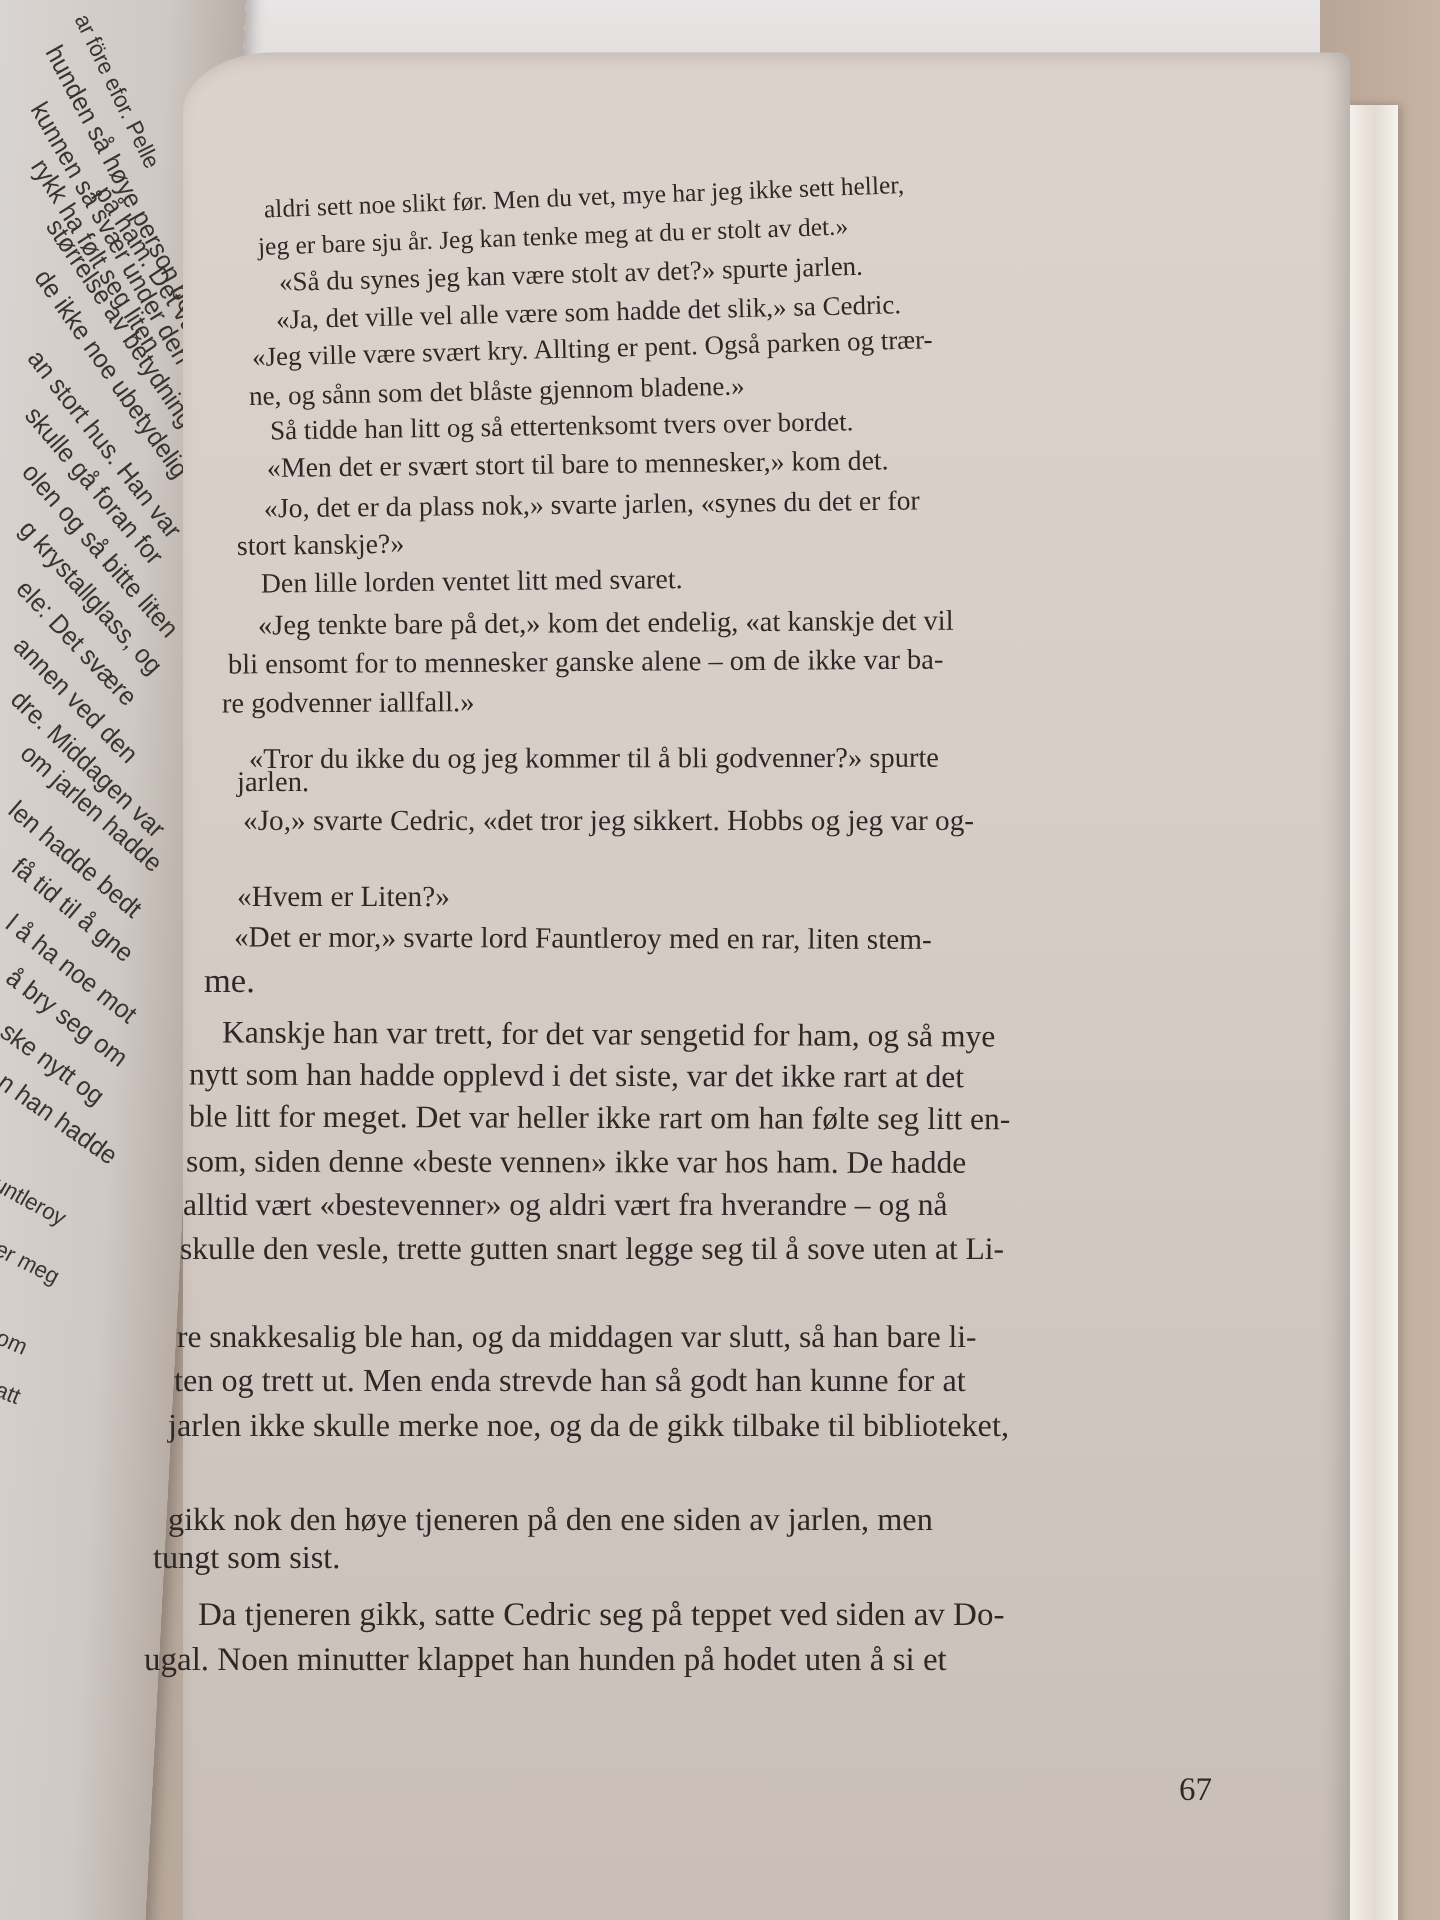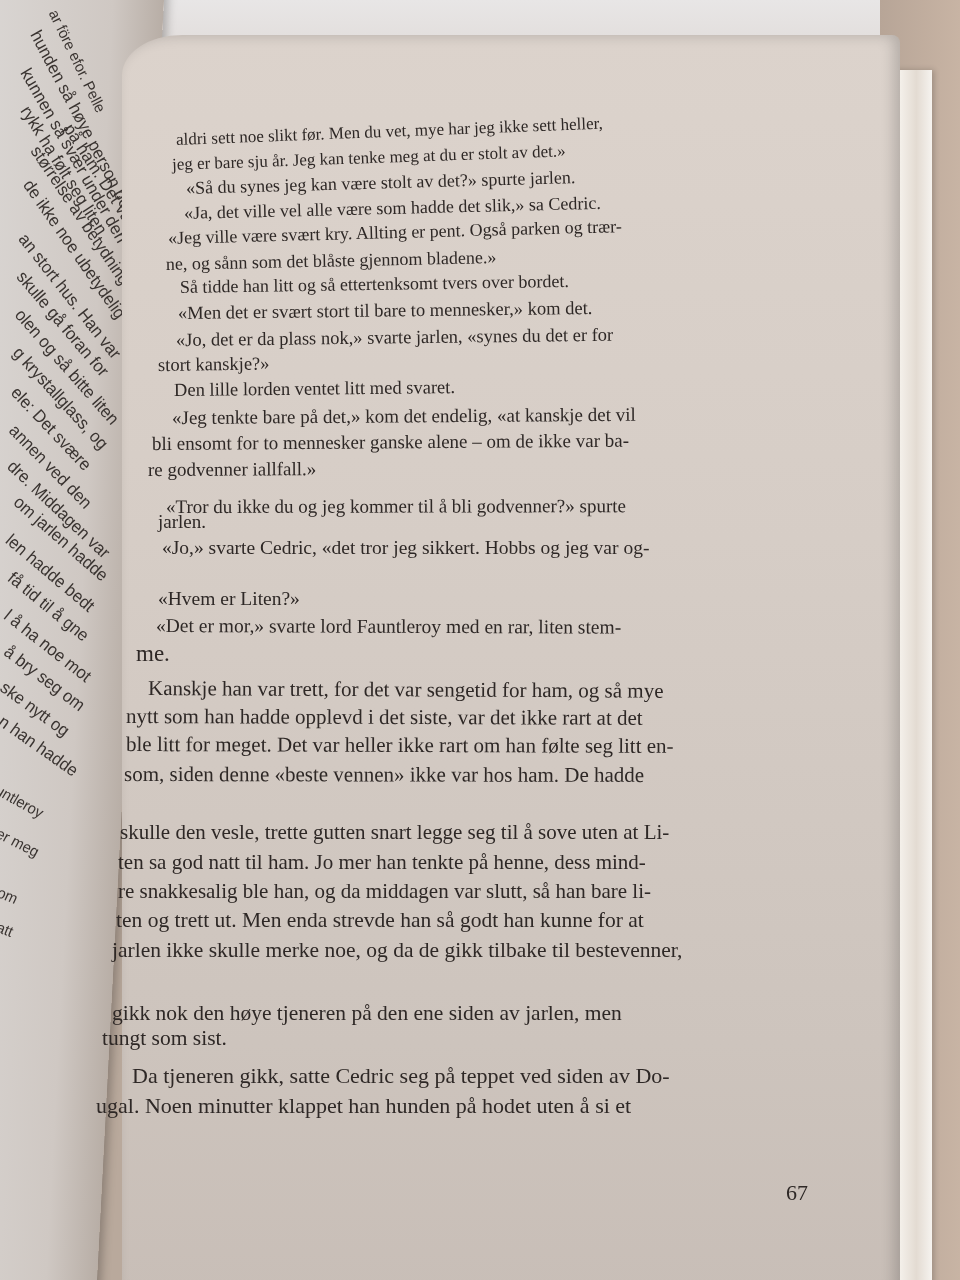--- a/index.html
+++ b/index.html
@@ -109,24 +109,24 @@
   <div class="line" style="left:166px;top:484px;font-size:19px;transform:rotate(-0.1deg);margin-top:12px;">«Tror du ikke du og jeg kommer til å bli godvenner?» spurte</div>
   <div class="line" style="left:144px;top:511px;font-size:19px;margin-left:14px;">jarlen.</div>
   <div class="line" style="left:162px;top:537px;font-size:19.5px;">«Jo,» svarte Cedric, «det tror jeg sikkert. Hobbs og jeg var og-</div>
   <div class="line" style="left:158px;top:588px;font-size:19.5px;">«Hvem er Liten?»</div>
   <div class="line" style="left:156px;top:615px;font-size:19.5px;transform:rotate(0.2deg);">«Det er mor,» svarte lord Fauntleroy med en rar, liten stem-</div>
   <div class="line" style="left:136px;top:641px;font-size:23px;">me.</div>
   <div class="line" style="left:148px;top:676px;font-size:21px;transform:rotate(0.3deg);">Kanskje han var trett, for det var sengetid for ham, og så mye</div>
   <div class="line" style="left:126px;top:704px;font-size:21px;transform:rotate(0.2deg);">nytt som han hadde opplevd i det siste, var det ikke rart at det</div>
   <div class="line" style="left:126px;top:732px;font-size:21px;transform:rotate(0.2deg);">ble litt for meget. Det var heller ikke rart om han følte seg litt en-</div>
   <div class="line" style="left:124px;top:762px;font-size:21px;transform:rotate(0.1deg);">som, siden denne «beste vennen» ikke var hos ham. De hadde</div>
+  <div class="line" style="left:122px;top:791px;font-size:21px;">alltid vært «bestevenner» og aldri vært fra hverandre  –  og nå</div>
   <div class="line" style="left:120px;top:820px;font-size:21px;text-align:center;">skulle den vesle, trette gutten snart legge seg til å sove uten at Li-</div>
-  <div class="line" style="left:118px;top:850px;font-size:21px;">ten sa god natt til ham. Jo mer han tenkte på henne, dess mind-</div>
   <div class="line" style="left:118px;top:879px;font-size:21px;">re snakkesalig ble han, og da middagen var slutt, så han bare li-</div>
   <div class="line" style="left:116px;top:908px;font-size:21.5px;">ten og trett ut. Men enda strevde han så godt han kunne for at</div>
-  <div class="line" style="left:112px;top:938px;font-size:21.5px;">jarlen ikke skulle merke noe, og da de gikk tilbake til bestevenner,</div>
+  <div class="line" style="left:112px;top:938px;font-size:21.5px;">jarlen ikke skulle merke noe, og da de gikk tilbake til biblioteket,</div>
   <div class="line" style="left:112px;top:967px;font-size:21.5px;margin-top:34px;">gikk nok den høye tjeneren på den ene siden av jarlen, men</div>
   <div class="line" style="left:102px;top:1026px;font-size:21.5px;">tungt som sist.</div>
   <div class="line" style="left:120px;top:1063px;font-size:22px;margin-left:12px;">Da tjeneren gikk, satte Cedric seg på teppet ved siden av Do-</div>
   <div class="line" style="left:96px;top:1093px;font-size:22px;">ugal. Noen minutter klappet han hunden på hodet uten å si et</div>
 
   <div class="page-number">67</div>
 </div>
 
 </body></html>

